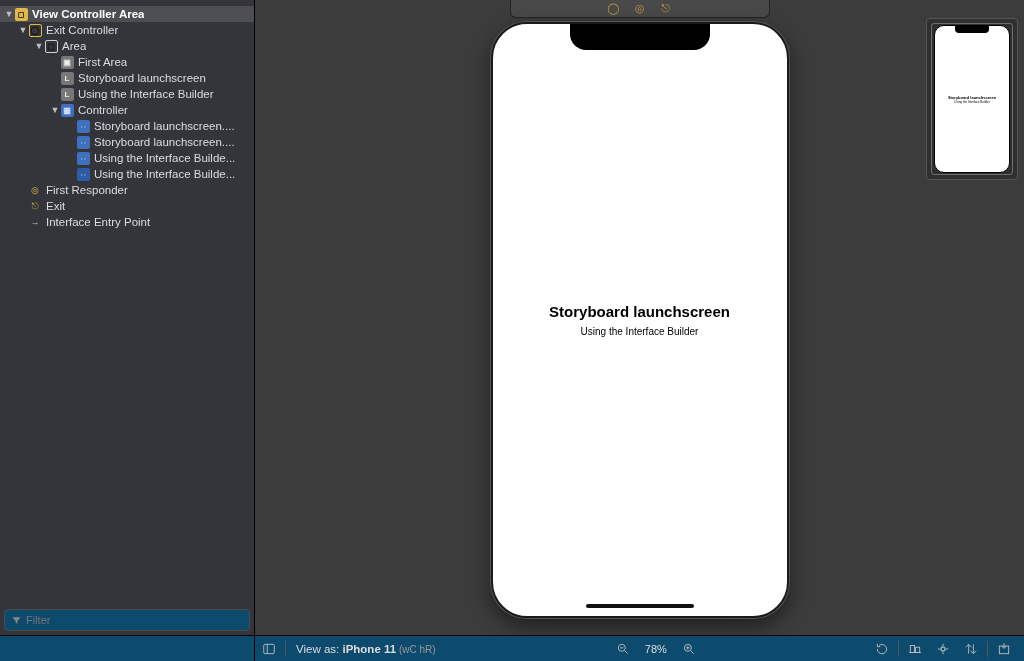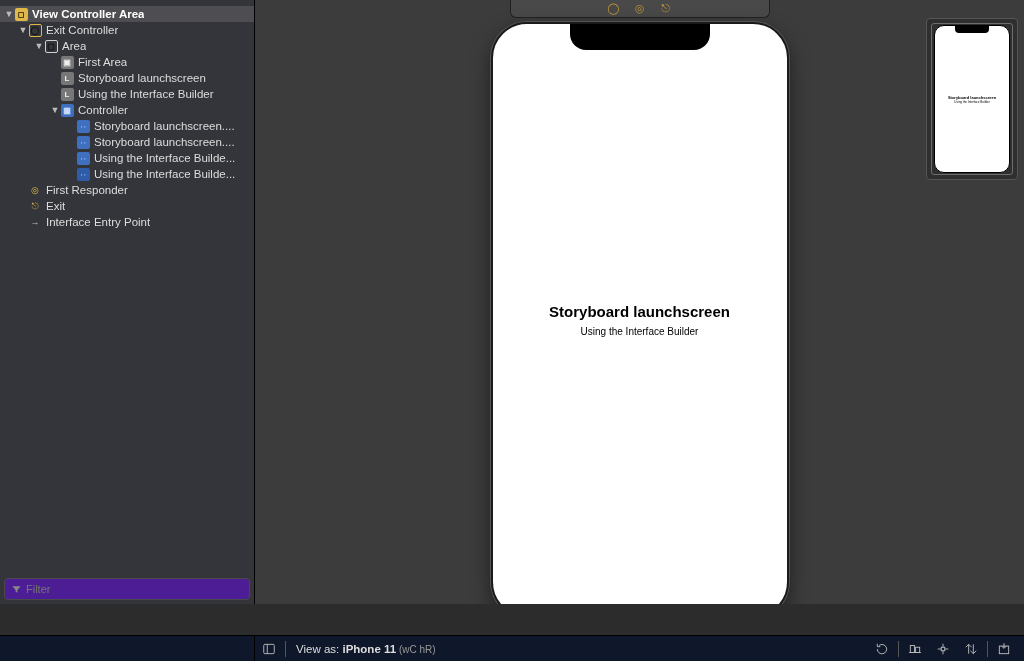--- a/index.html
+++ b/index.html
@@ -31,21 +31,21 @@
   .ic-white-o { border:1.5px solid #cfcfcf; background:transparent; }
   .ic-grey  { background:#777; color:#eee;}
   .ic-blue  { background:#3f6fbf; color:#cfe0ff;}
   .ic-blue2 { background:#2e5ca8; color:#cfe0ff;}
   .ic-cube  { color:#e0b848; font-size:11px;}
   .ic-exit  { color:#e0b848; font-size:12px;}
   .ic-arrow { color:#bbb; font-size:12px;}
   
   .outline-filter {
     height:22px; margin:4px; display:flex; align-items:center;
-    background:#4c1d95; border:1px solid #4a4a4a; border-radius:4px;
+    background:#0c4a6e; border:1px solid #4a4a4a; border-radius:4px;
     color:#888; padding:0 6px; gap:4px;
   }
   .outline-filter svg { width:11px; height:11px; fill:#888;}
   .outline-filter input {
     flex:1; background:transparent; border:none; outline:none; color:#ccc; font-size:11px;
   }
   
   .canvas { flex:1; background:#3c3c3c; position:relative; overflow:hidden; }
   .dock {
     position:absolute; top:0; left:50%; transform:translateX(-50%);
@@ -84,22 +84,22 @@
     width:34px; height:7px; background:#000; border-bottom-left-radius:4px; border-bottom-right-radius:4px;
   }
   .mini-text { position:absolute; top:69px; left:0; right:0; text-align:center;}
   .mini-text .t1 { font-size:4px; font-weight:700; color:#000;}
   .mini-text .t2 { font-size:3px; color:#000;}
   .minimap-viewport{
     position:absolute; inset:4px; border:1px solid #6d6d6d; border-radius:3px; pointer-events:none;
   }
   
   .bottombar {
-    height:26px; background:#0f172a; border-top:1px solid #000;
-    display:flex; align-items:center; color:#ddd; font-size:11.5px;margin-top:31px;
+    height:26px; background:#0c4a6e; border-top:1px solid #000;
+    display:flex; align-items:center; color:#ddd; font-size:11.5px;
   }
   .bottombar .spacer-outline { width:255px; border-right:1px solid #000; height:100%; }
   .bb-btn { width:28px; height:26px; display:flex; align-items:center; justify-content:center; color:#bbb; cursor:pointer;}
   .bb-btn svg { width:14px; height:14px; stroke:#bbb; fill:none;}
   .bb-sep { width:1px; height:16px; background:#555; margin:0 2px;}
   .bb-label { padding:0 8px; white-space:nowrap; }
   .bb-label .muted{ color:#9a9a9a; font-size:10px;}
   .bb-flex { flex:1; }
   .bb-zoom { display:flex; align-items:center; gap:8px; padding:0 10px;}
   .bb-zoom span{ font-size:11px; color:#ddd;}
@@ -271,20 +271,38 @@
         </svg>
     </div>
     <div class="bb-sep"></div>
 
     <div class="bb-label">
       <span>View as: </span><b>iPhone 11</b><span class="muted"> (wC hR)</span>
     </div>
 
     <div class="bb-flex"></div>
 
+    <div class="bb-zoom">
+      <div class="bb-btn">
+        <svg viewBox="0 0 24 24">
+            <circle cx="10" cy="10" r="6" stroke-width="1.6"></circle>
+            <line x1="15" y1="15" x2="20" y2="20" stroke-width="1.6"></line>
+            <line x1="7" y1="10" x2="13" y2="10" stroke-width="1.6"></line>
+          </svg>
+      </div>
+      <span>78%</span>
+      <div class="bb-btn">
+        <svg viewBox="0 0 24 24">
+            <circle cx="10" cy="10" r="6" stroke-width="1.6"></circle>
+            <line x1="15" y1="15" x2="20" y2="20" stroke-width="1.6"></line>
+            <line x1="7" y1="10" x2="13" y2="10" stroke-width="1.6"></line>
+            <line x1="10" y1="7" x2="10" y2="13" stroke-width="1.6"></line>
+          </svg>
+      </div>
+    </div>
 
     <div class="bb-flex"></div>
 
     <div class="bb-right">
       <div class="bb-btn">
         <svg viewBox="0 0 24 24">
             <path d="M4 12a8 8 0 1 0 3-6" stroke-width="1.6"></path>
             <polyline points="4,3 4,8 9,8" stroke-width="1.6"></polyline>
           </svg>
       </div>

